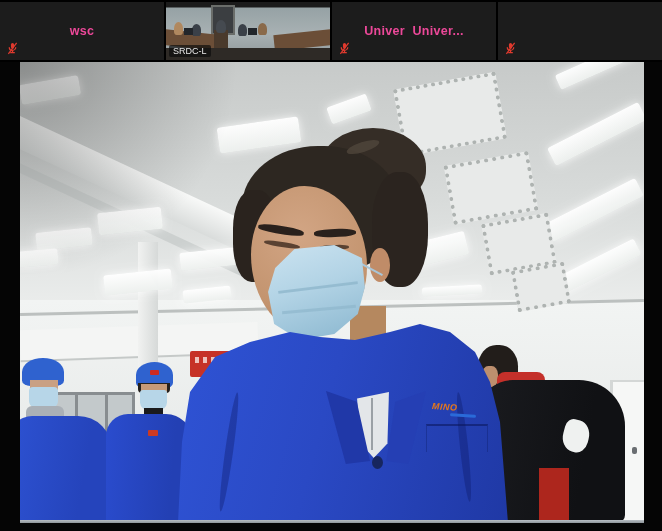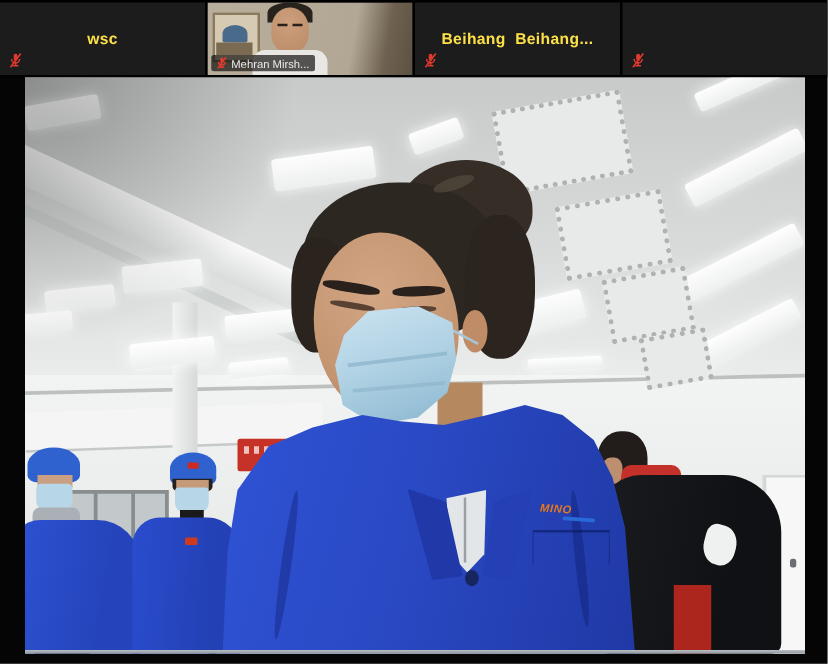--- a/index.html
+++ b/index.html
@@ -5,21 +5,21 @@
   html,body{margin:0;padding:0;}
   body{
     width:662px;height:531px;background:#050505;overflow:hidden;position:relative;
     font-family:"Liberation Sans", sans-serif;
   }
   .abs{position:absolute;}
   
   .strip{position:absolute;top:0;left:0;width:662px;height:62px;background:#000;
     display:flex;gap:2px;padding-top:2px;box-sizing:border-box;}
   .tile{flex:1 1 0;height:58px;background:#1c1c1c;position:relative;overflow:hidden;}
-  .tname{position:absolute;left:0;right:0;top:22px;text-align:center;color:#fde047;
+  .tname{position:absolute;left:0;right:0;top:22px;text-align:center;color:#ec4899;
     font-weight:bold;font-size:12.5px;letter-spacing:.3px;white-space:pre;}
   .mic{position:absolute;left:7px;bottom:5px;}
   .vlabel{position:absolute;left:3px;bottom:3px;background:rgba(12,12,12,.68);color:#e9e9e9;
     font-size:9px;padding:1px 4px;display:flex;align-items:center;gap:3px;border-radius:2px;}
   
   .video{position:absolute;top:62px;left:20px;width:624px;height:461px;background:#dcdedd;overflow:hidden;}
   .cl{position:absolute;background:linear-gradient(#ffffff,#eef1ef);border-radius:3px;
     box-shadow:0 0 10px rgba(255,255,255,.85);opacity:.96;}
   .vent{position:absolute;background:#e8eae9;border:4px dotted #aeb3b1;border-radius:2px;
     transform:rotate(-10deg);}
@@ -41,48 +41,43 @@
       <g stroke="#e03a2e" fill="none" stroke-width="1.4">
         <rect x="4.3" y="1" width="3.4" height="6" rx="1.7" fill="#e03a2e" stroke="none"></rect>
         <path d="M2.5 5.5 a3.5 3.5 0 0 0 7 0"></path>
           <line x1="6" y1="9" x2="6" y2="11"></line>
         <line x1="3.5" y1="11.5" x2="8.5" y2="11.5"></line>
           <line x1="1.5" y1="12.8" x2="10.5" y2="0.8"></line>
       </g>
     </svg>
   </div>
 
-
-  <div class="tile">
-    <div class="abs" style="inset:0;background:linear-gradient(100deg,#b9ae9c 0%,#b2a795 70%,#6e6150 86%,#5c5142 100%);"></div>
-    <div class="abs" style="left:4px;top:8px;width:34px;height:36px;background:#d6cab2;border:2px solid #8a7a5e;"></div>
-    <div class="abs" style="left:12px;top:18px;width:20px;height:14px;background:#4a6a8c;border-radius:50% 50% 10% 10%;"></div>
-    <div class="abs" style="left:7px;top:32px;width:29px;height:10px;background:#7a6a52;"></div>
-    <div class="abs" style="left:48px;top:0;width:36px;height:16px;background:#28221d;border-radius:50% 50% 0 0;"></div>
-    <div class="abs" style="left:51px;top:4px;width:30px;height:36px;background:radial-gradient(circle at 45% 35%,#cd9f7c,#b98a66);border-radius:48% 48% 42% 42%;"></div>
-    <div class="abs" style="left:56px;top:17px;width:8px;height:2px;background:#2a211c;"></div>
-    <div class="abs" style="left:68px;top:17px;width:8px;height:2px;background:#2a211c;"></div>
-    <div class="abs" style="left:36px;top:38px;width:60px;height:20px;background:#e9e7e3;border-radius:10px 10px 0 0;"></div>
+  <div class="tile">
+    <div class="abs" style="inset:0;background:linear-gradient(180deg,#1b1b1b 0,#1b1b1b 5px,#96a2a5 6px,#a8b1b3 55%,#8e9698 100%);"></div>
+    <div class="abs" style="left:45px;top:3px;width:20px;height:26px;background:#3b3e41;border:2px solid #6a6d6a;"></div>
+    <div class="abs" style="left:-4px;top:30px;width:60px;height:16px;background:#6b4e37;transform:rotate(6deg);"></div>
+    <div class="abs" style="right:-4px;top:30px;width:60px;height:16px;background:#6b4e37;transform:rotate(-6deg);"></div>
+    <div class="abs" style="left:48px;top:28px;width:14px;height:22px;background:#4a3a2c;"></div>
+    <div class="abs" style="left:0;bottom:0;width:100%;height:12px;background:#2e2a26;"></div>
+    <div class="abs" style="left:8px;top:20px;width:9px;height:13px;background:#b0885f;border-radius:50% 50% 30% 30%;"></div>
+    <div class="abs" style="left:26px;top:22px;width:9px;height:12px;background:#3a4048;border-radius:50% 50% 30% 30%;"></div>
+    <div class="abs" style="left:50px;top:18px;width:10px;height:13px;background:#454a50;border-radius:50% 50% 30% 30%;"></div>
+    <div class="abs" style="left:72px;top:22px;width:9px;height:12px;background:#3a4048;border-radius:50% 50% 30% 30%;"></div>
+    <div class="abs" style="left:92px;top:21px;width:9px;height:12px;background:#8a6a4a;border-radius:50% 50% 30% 30%;"></div>
+    <div class="abs" style="left:18px;top:26px;width:9px;height:7px;background:#22262b;"></div>
+    <div class="abs" style="left:82px;top:26px;width:9px;height:7px;background:#22262b;"></div>
     <div class="vlabel">
-      <svg width="9" height="11" viewBox="0 0 12 14">
-        <g stroke="#e03a2e" fill="none" stroke-width="1.6">
-          <rect x="4.3" y="1" width="3.4" height="6" rx="1.7" fill="#e03a2e" stroke="none"></rect>
-          <path d="M2.5 5.5 a3.5 3.5 0 0 0 7 0"></path>
-            <line x1="6" y1="9" x2="6" y2="11"></line>
-          <line x1="3.5" y1="11.5" x2="8.5" y2="11.5"></line>
-            <line x1="1.5" y1="12.8" x2="10.5" y2="0.8"></line>
-        </g>
-      </svg>
-      <span>Mehran Mirsh...</span>
+      <span>SRDC-L</span>
     </div>
   </div>
 
 
-  <div class="tile">
-    <span class="tname">Beihang  Beihang...</span>
+
+  <div class="tile">
+    <span class="tname">Univer  Univer...</span>
     <svg class="mic" width="11" height="13" viewBox="0 0 12 14">
       <g stroke="#e03a2e" fill="none" stroke-width="1.4">
         <rect x="4.3" y="1" width="3.4" height="6" rx="1.7" fill="#e03a2e" stroke="none"></rect>
         <path d="M2.5 5.5 a3.5 3.5 0 0 0 7 0"></path>
           <line x1="6" y1="9" x2="6" y2="11"></line>
         <line x1="3.5" y1="11.5" x2="8.5" y2="11.5"></line>
           <line x1="1.5" y1="12.8" x2="10.5" y2="0.8"></line>
       </g>
     </svg>
   </div>

